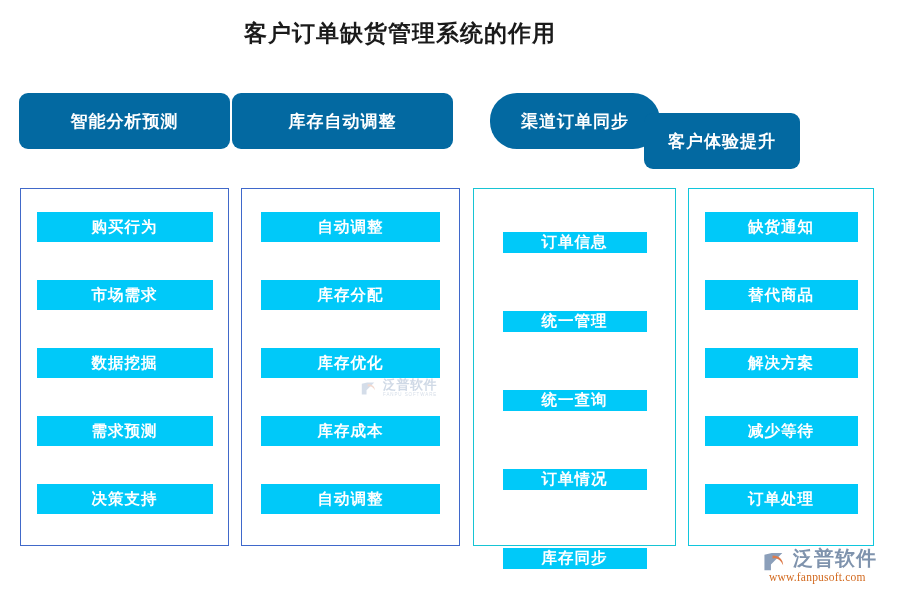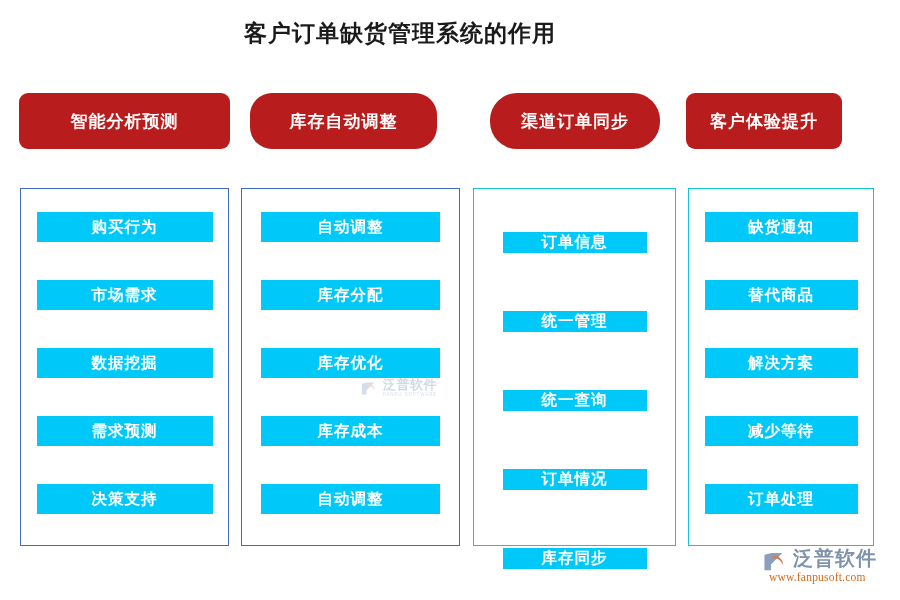--- a/index.html
+++ b/index.html
@@ -32,35 +32,35 @@
     position: absolute;
     top: 93px;
     left: 0;
     width: 900px;
     height: 56px;
   }
   .header-box {
     position: absolute;
     top: 0;
     height: 56px;
-    background: #b91c1c;
+    background: #0369a1;
     border-radius: 9px;
     display: flex;
     align-items: center;
     justify-content: center;
     color: #ffffff;
     font-size: 17px;
     font-weight: bold;
     letter-spacing: 1px;
     box-sizing: border-box;
   }
   .header-box.h0 { left: 19px;  width: 211px; }
-  .header-box.h1 { left: 250px; width: 187px; border-radius: 22px; }
+  .header-box.h1 { left: 232px; width: 221px; }
   .header-box.h2 { left: 490px; width: 170px; border-radius: 27px; }
-  .header-box.h3 { left: 686px; width: 156px; }
+  .header-box.h3 { left: 644px; width: 156px; margin-top: 20px; }
 
   
   .columns {
     position: absolute;
     top: 172px;
     left: 0;
     width: 900px;
     height: 360px;
   }
   .column {

